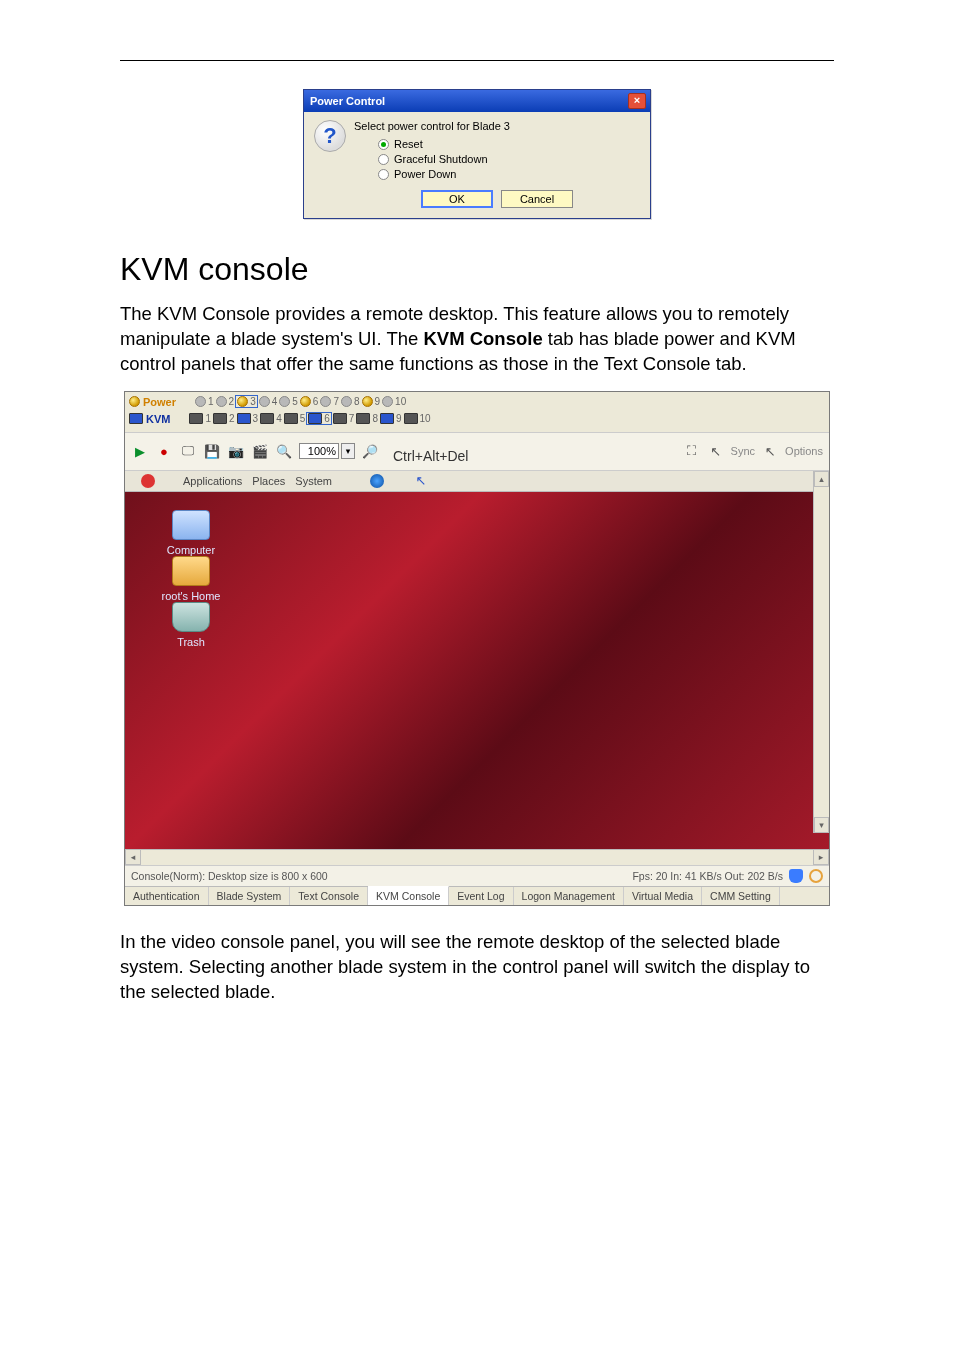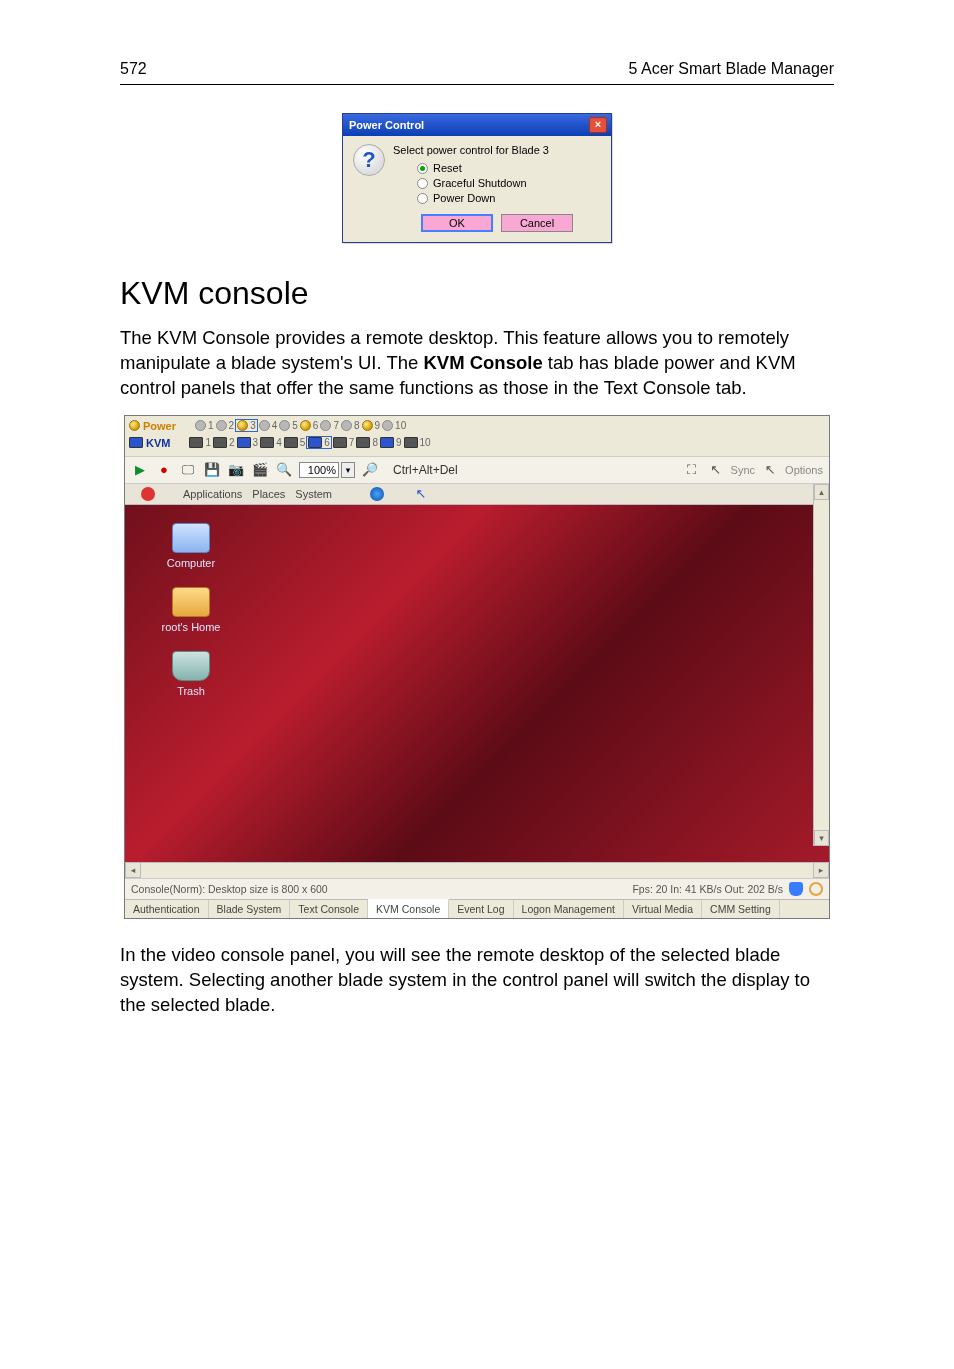--- a/index.html
+++ b/index.html
@@ -29,21 +29,21 @@
     font-size: 18.5px;
     line-height: 1.35;
     margin-bottom: 14px;
   }
   .dialog-wrap {
     display: flex;
     justify-content: center;
     margin: 14px 0 32px 0;
   }
   .dialog {
-    width: 270px;
+    width: 348px;
     border: 1px solid #2a3f8c;
     background: #ece9d8;
     font-family: Tahoma, sans-serif;
     font-size: 11px;
     box-shadow: 1px 1px 0 rgba(0,0,0,.15);
   }
   .titlebar {
     background: linear-gradient(#3a6ae0,#0b3db5);
     color: #fff;
     display: flex;
@@ -107,21 +107,21 @@
   }
   .dlg-buttons {
     display: flex;
     justify-content: center;
     gap: 8px;
     margin-top: 10px;
   }
   .win-btn {
     min-width: 72px;
     padding: 2px 8px;
-    background: #f9a8d4;
+    background: #fef9c3;
     border: 1px solid #888;
     font-size: 11px;
     text-align: center;
   }
   .win-btn.default { border: 2px solid #4a7cff; padding: 1px 7px; }
 
   h1.sec-title {
     font-size: 32px;
     font-weight: 400;
     margin: 10px 0 14px 0;
@@ -196,41 +196,41 @@
   .tb-play{ color:#0a8f2c; }
   .tb-rec { color:#c00; }
   .zoom-box{
     display:flex;align-items:center;gap:2px;
   }
   .zoom-input{
     width:40px;font-size:11px;padding:1px 2px;border:1px solid #888;background:#fff;text-align:right;
   }
   .zoom-dd{width:14px;height:16px;border:1px solid #888;font-size:9px;text-align:center;line-height:14px;background:#eee;}
   .cad-btn{
-    padding:2px 8px;font-size:12px;color:#333;
+    padding:2px 8px;font-size:14px;color:#333;margin-top:9px;
   }
   .tb-spacer{flex:1;}
   .tb-right{display:flex;align-items:center;gap:6px;color:#888;}
 
   .desktop {
     position: relative;
     height: 378px;
     background: linear-gradient(135deg,#6b0f1a 0%,#b91d2e 35%,#5c0b16 60%,#a51a2a 100%);
     overflow:hidden;
   }
   .gnome-panel{
     background:#e8e5d8;
     display:flex;align-items:center;gap:28px;
     padding:2px 16px;font-size:11px;color:#444;
     border-bottom:1px solid #bbb;
   }
   .gnome-panel .foot{width:14px;height:14px;border-radius:50%;background:#d33;display:inline-block;}
   .gnome-panel .world{width:14px;height:14px;border-radius:50%;background:radial-gradient(circle,#4aa3ff,#0a4da0);display:inline-block;}
   .desk-icons{
-    display:flex;flex-direction:column;gap:18px;
+    display:flex;flex-direction:column;
     padding:18px 0 0 26px;
     color:#dfe6ff;font-size:11px;text-align:center;
   }
   .desk-icon{width:80px;}
   .ico-shape{width:38px;height:30px;margin:0 auto 4px;border-radius:4px;}
   .ico-comp{background:linear-gradient(#cfe2ff,#8bb4ef);border:1px solid #5b86c4;}
   .ico-fold{background:linear-gradient(#ffd98a,#e6a93d);border:1px solid #b27b1b;}
   .ico-trash{background:linear-gradient(#cde3e0,#85b3ae);border:1px solid #5a8d87;border-radius:4px 4px 10px 10px;}
   .scrollbar{
     position:absolute;right:0;top:0;bottom:16px;width:16px;background:#ece9d8;border-left:1px solid #bbb;
@@ -260,24 +260,20 @@
   .tab{
     padding:3px 8px;border-right:1px solid #ccc;color:#444;white-space:nowrap;
   }
   .tab.active{background:#fff;border-top:1px solid #fff;margin-top:-1px;}
 </style>
 </head>
 <body>
 
 <div class="page">
 
-  <div class="header-row">
-    <span>572</span>
-    <span>5 Acer Smart Blade Manager</span>
-  </div>
   <hr class="hr">
 
 
   <div class="dialog-wrap">
     <div class="dialog">
       <div class="titlebar">
         <span>Power Control</span>
         <span class="close-btn">×</span>
       </div>
       <div class="dlg-body">

